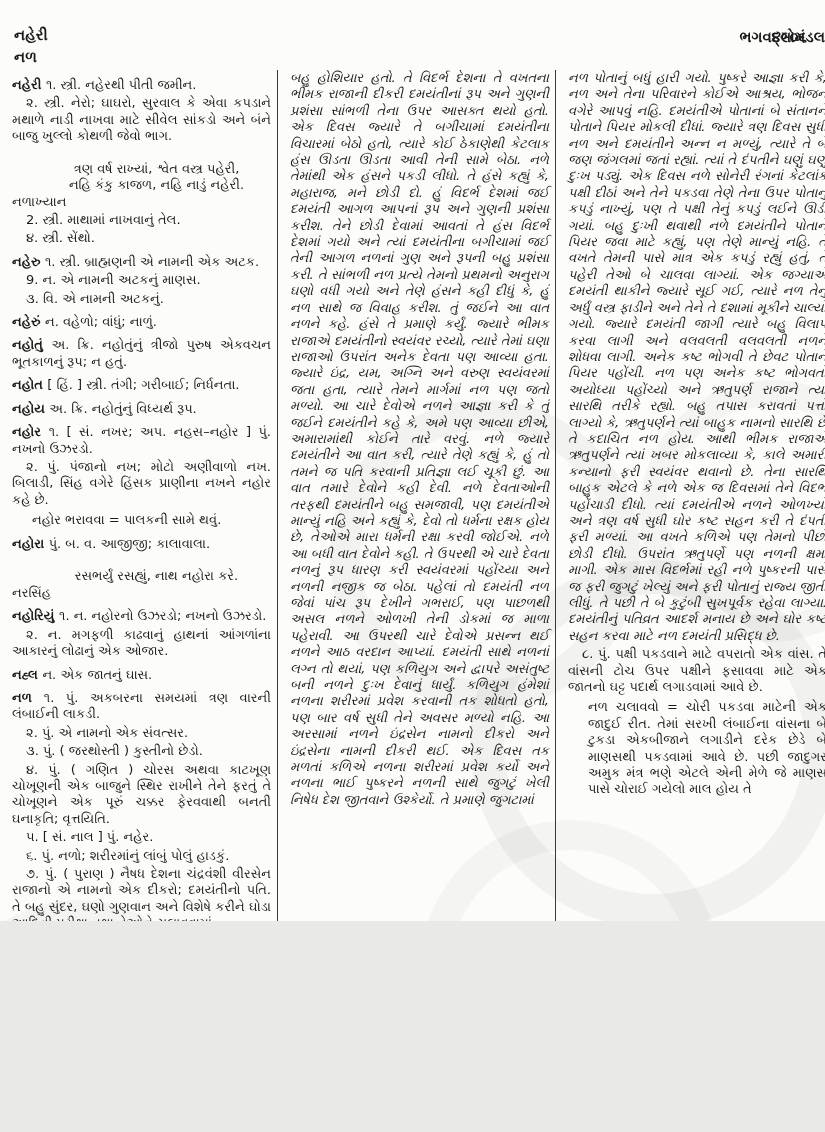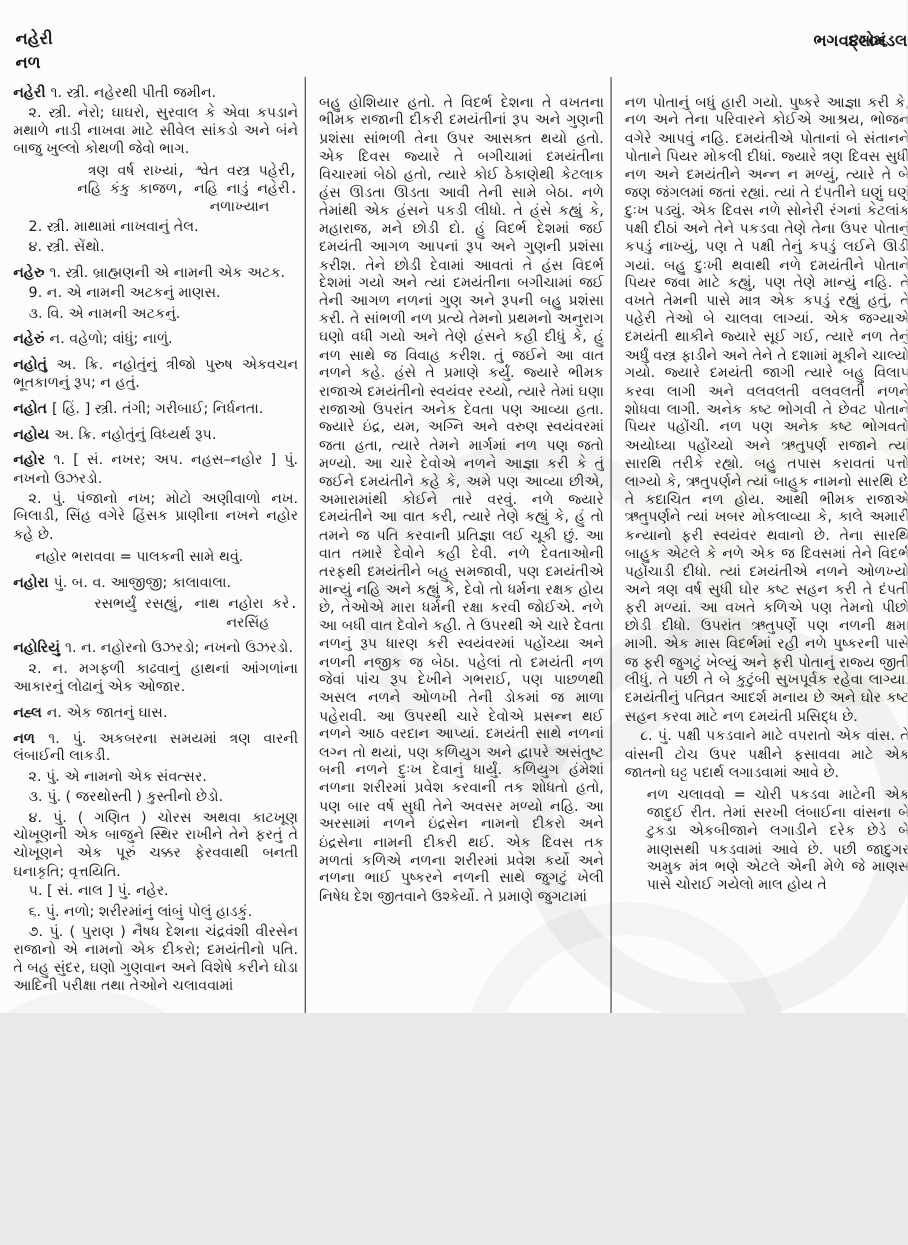--- a/index.html
+++ b/index.html
@@ -14,24 +14,24 @@
   .hdr-page{position:absolute;right:18px;top:28px;font-size:15px;font-weight:bold;}
   
   .page-body{position:absolute;top:70px;left:12px;width:803px;height:1042px;display:flex;}
   .col{width:259px;flex:0 0 259px;overflow:hidden;padding-right:6px;}
   .divider{flex:0 0 1px;width:1px;background:#3a3a3a;height:1035px;margin:0 6px 0 0;}
   .col.c2,.col.c3{padding-left:6px;}
   .para{margin:0;font-size:13px;line-height:16.4px;text-align:justify;}
   .para.entry{margin-top:7px;}
   .para.entry b{font-weight:bold;}
   .para.sense{text-indent:14px;margin-top:2px;}
-  .para.verse{padding-left:30px;text-align:right;margin-top:3px;line-height:16px;font-family:Liberation Mono, monospace;}
-  .para.attr{text-align:right;padding-right:26px;margin-top:1px;}
+  .para.verse{padding-left:30px;text-align:center;margin-top:16px;line-height:16px;}
+  .para.attr{text-align:left;padding-right:26px;margin-top:1px;}
   .para.idiom{padding-left:20px;text-indent:0;margin-top:4px;}
-  .para.prose{margin-top:16px;}
+  .para.prose{margin-top:0;font-style:italic;}
   
   .wm{position:absolute;border-radius:50%;pointer-events:none;}
   .wm1{left:330px;top:400px;width:250px;height:250px;border:30px solid rgba(60,60,55,0.05);}
   .wm2{left:470px;top:560px;width:300px;height:300px;border:34px solid rgba(60,60,55,0.055);}
   .wm3{left:640px;top:380px;width:210px;height:210px;border:26px solid rgba(60,60,55,0.045);}
   .wm4{left:-60px;top:900px;width:220px;height:220px;border:28px solid rgba(60,60,55,0.04);}
   .wm5{left:420px;top:820px;width:240px;height:240px;border:30px solid rgba(60,60,55,0.04);}
 </style>
 </head>
 <body>

